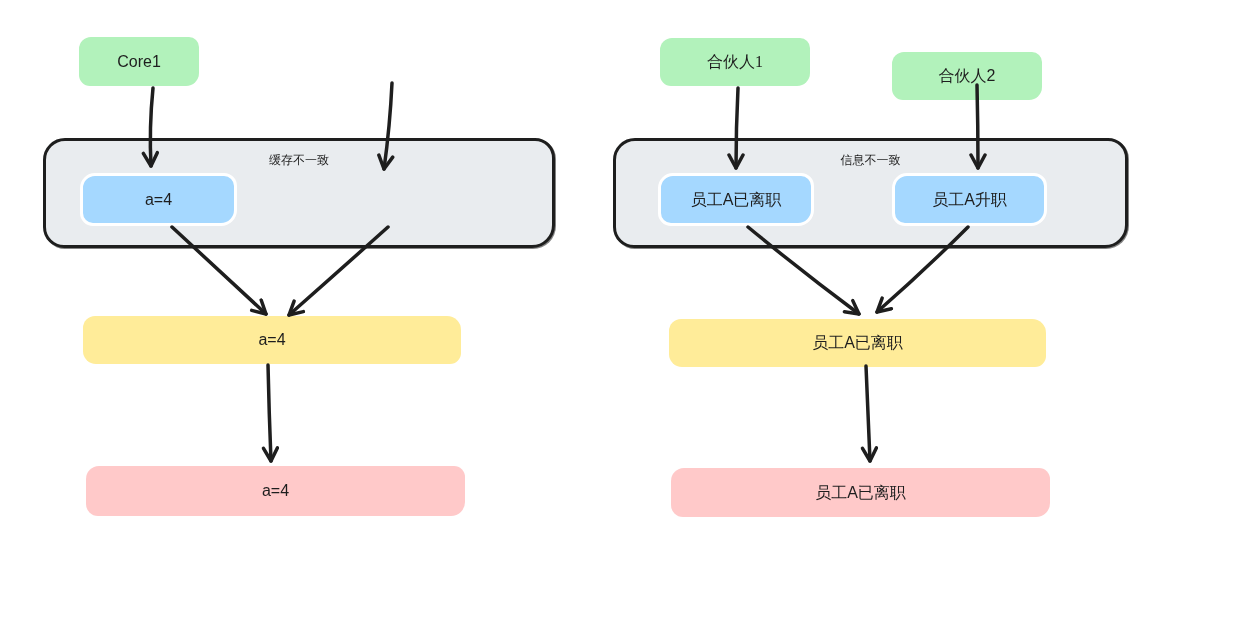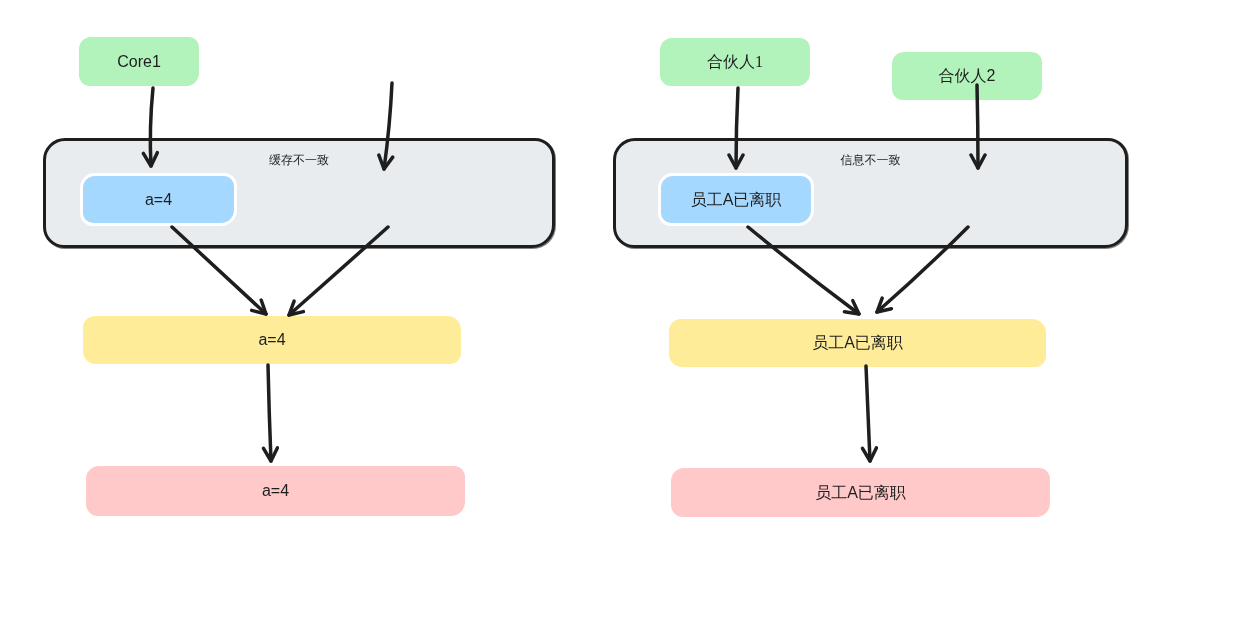--- a/index.html
+++ b/index.html
@@ -75,20 +75,21 @@
   <div class="node pink" style="left:86px; top:466px; width:379px; height:50px;">a=4</div>
 
   <div class="node green" style="left:660px; top:38px; width:150px; height:48px;font-family:Liberation Serif, serif;">合伙人1</div>
   <div class="node green" style="left:892px; top:37px; width:150px; height:48px;margin-top:15px;">合伙人2</div>
 
   <div class="group-box" style="left:613px; top:138px; width:515px; height:110px;">
     <div class="group-label">信息不一致</div>
   </div>
 
   <div class="node blue" style="left:658px; top:173px; width:156px; height:53px;">员工A已离职</div>
+  <div class="node blue" style="left:892px; top:173px; width:155px; height:53px;">员工A升职</div>
 
   <div class="node yellow" style="left:669px; top:319px; width:377px; height:48px;">员工A已离职</div>
 
   <div class="node pink" style="left:671px; top:468px; width:379px; height:49px;">员工A已离职</div>
 
   <svg class="arrows" viewBox="0 0 1259 623" xmlns="http://www.w3.org/2000/svg">
     <defs>
       <marker id="ah" markerUnits="userSpaceOnUse" markerWidth="20" markerHeight="20" viewBox="0 0 20 20" refX="16" refY="9" orient="auto">
         <path d="M3 2 L16 9 L3 16" fill="none" stroke="#1e1e1e" stroke-width="3.5" stroke-linecap="round" stroke-linejoin="round"></path>
       </marker>

